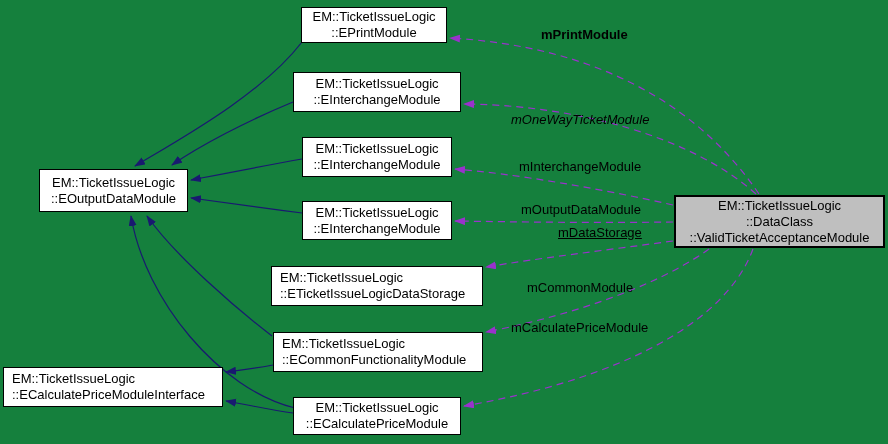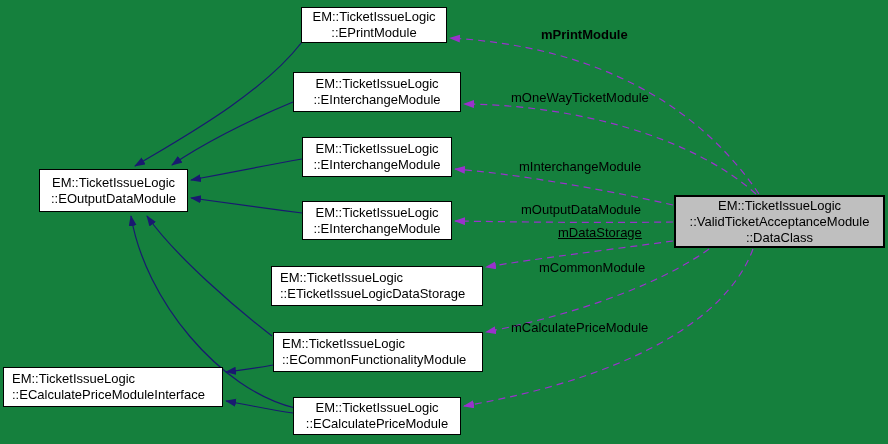--- a/index.html
+++ b/index.html
@@ -123,25 +123,25 @@
     <span>::ECalculatePriceModuleInterface</span>
   </div>
 
   <div class="node" style="left:293px; top:397px; width:168px; height:38px;">
     <span>EM::TicketIssueLogic</span>
     <span>::ECalculatePriceModule</span>
   </div>
 
   <div class="node focus" style="left:674px; top:195px; width:211px; height:53px;">
     <span>EM::TicketIssueLogic</span>
+    <span>::DataClass</span>
     <span>::ValidTicketAcceptanceModule</span>
-    <span>::DataClass</span>
   </div>
 
   <span class="edge-label" style="left:541px; top:27px;font-weight:bold;">mPrintModule</span>
-  <span class="edge-label" style="left:511px; top:90px;">mOneWayTicketModule</span>
+  <span class="edge-label" style="left:511px; top:112px;font-style:italic;">mOneWayTicketModule</span>
   <span class="edge-label" style="left:519px; top:159px;">mInterchangeModule</span>
   <span class="edge-label" style="left:521px; top:202px;">mOutputDataModule</span>
   <span class="edge-label" style="left:558px; top:225px;text-decoration:underline;">mDataStorage</span>
-  <span class="edge-label" style="left:527px; top:260px;margin-left:12px;">mCommonModule</span>
+  <span class="edge-label" style="left:527px; top:280px;">mCommonModule</span>
   <span class="edge-label" style="left:511px; top:320px;">mCalculatePriceModule</span>
 
 </div>
 
 </body></html>

